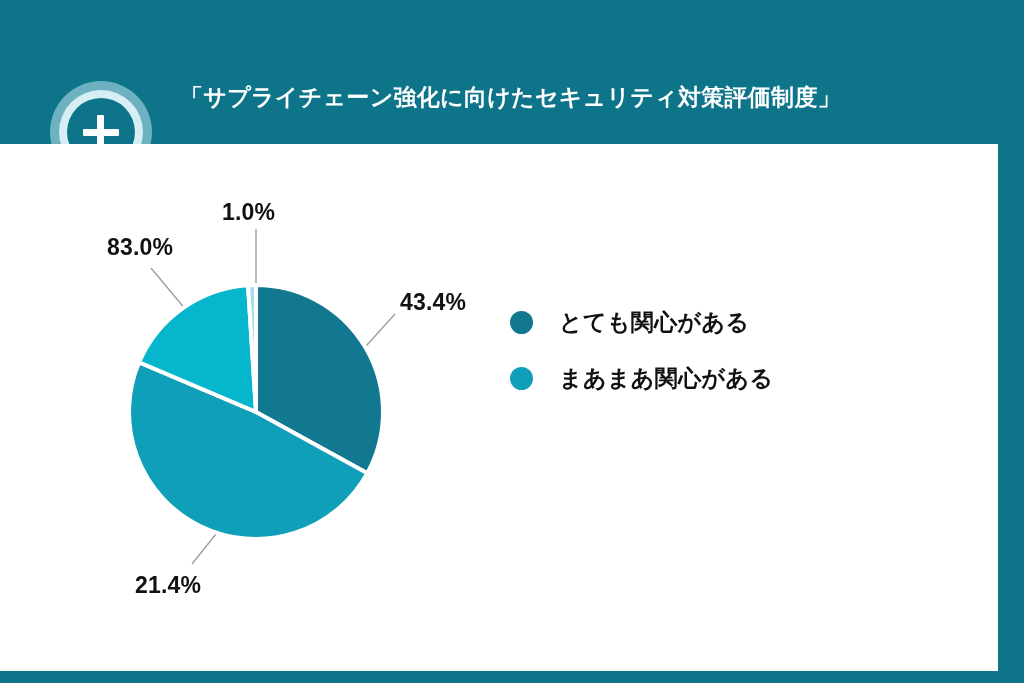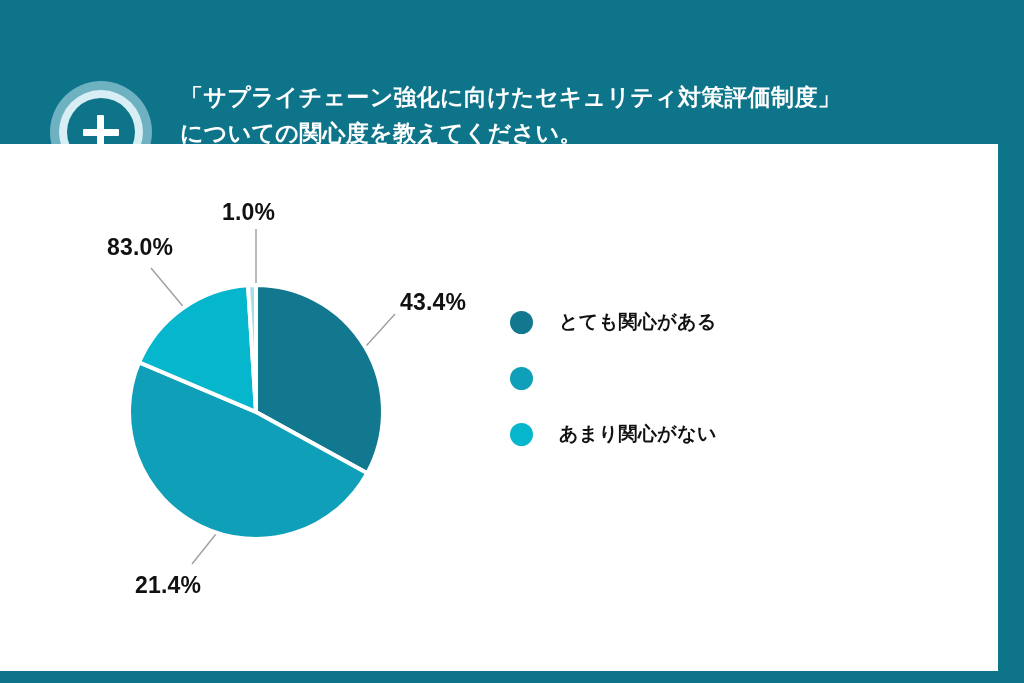--- a/index.html
+++ b/index.html
@@ -136,21 +136,21 @@
     align-items: center;
   }
   .legend-dot {
     width: 23px;
     height: 23px;
     border-radius: 50%;
     flex: 0 0 auto;
   }
   .legend-label {
     margin-left: 26px;
-    font-size: 19px;
+    font-size: 23px;
     font-weight: bold;
     color: #111111;
     letter-spacing: .4px;
     white-space: nowrap;
   }
 </style>
 </head>
 <body>
 
 <div id="stage">
@@ -160,21 +160,20 @@
     <div id="badge-icon">
       <div class="ring-outer"></div>
       <div class="ring-mid"></div>
       <div class="ring-inner"></div>
       <div class="plus-h"></div>
       <div class="plus-v"></div>
     </div>
 
     <div id="header-title">
       <span class="line">「サプライチェーン強化に向けたセキュリティ対策評価制度」</span>
-      <span class="line">についての関心度を教えてください。</span>
     </div>
   </div>
 
   <div id="card">
 
     <div id="pie-area">
       <svg id="pie-svg" width="520" height="527" viewBox="0 0 520 527">
 
         <g stroke="#9aa0a4" stroke-width="1.4" fill="none">
           <line x1="256" y1="85" x2="256" y2="142"></line>
@@ -197,21 +196,18 @@
       <div class="pie-label" id="label-4">21.4%</div>
     </div>
 
     <div id="legend">
       <div class="legend-row">
         <span class="legend-dot" style="background: rgb(17, 120, 143);"></span>
         <span class="legend-label">とても関心がある</span>
       </div>
       <div class="legend-row">
         <span class="legend-dot" style="background: rgb(16, 159, 184);"></span>
-      </div>
-      <div class="legend-row">
-        <span class="legend-dot" style="background: rgb(6, 182, 204);"></span>
-        <span class="legend-label">あまり関心がない</span>
+        <span class="legend-label">まあまあ関心がある</span>
       </div>
     </div>
 
   </div>
 </div>
 
 </body></html>

